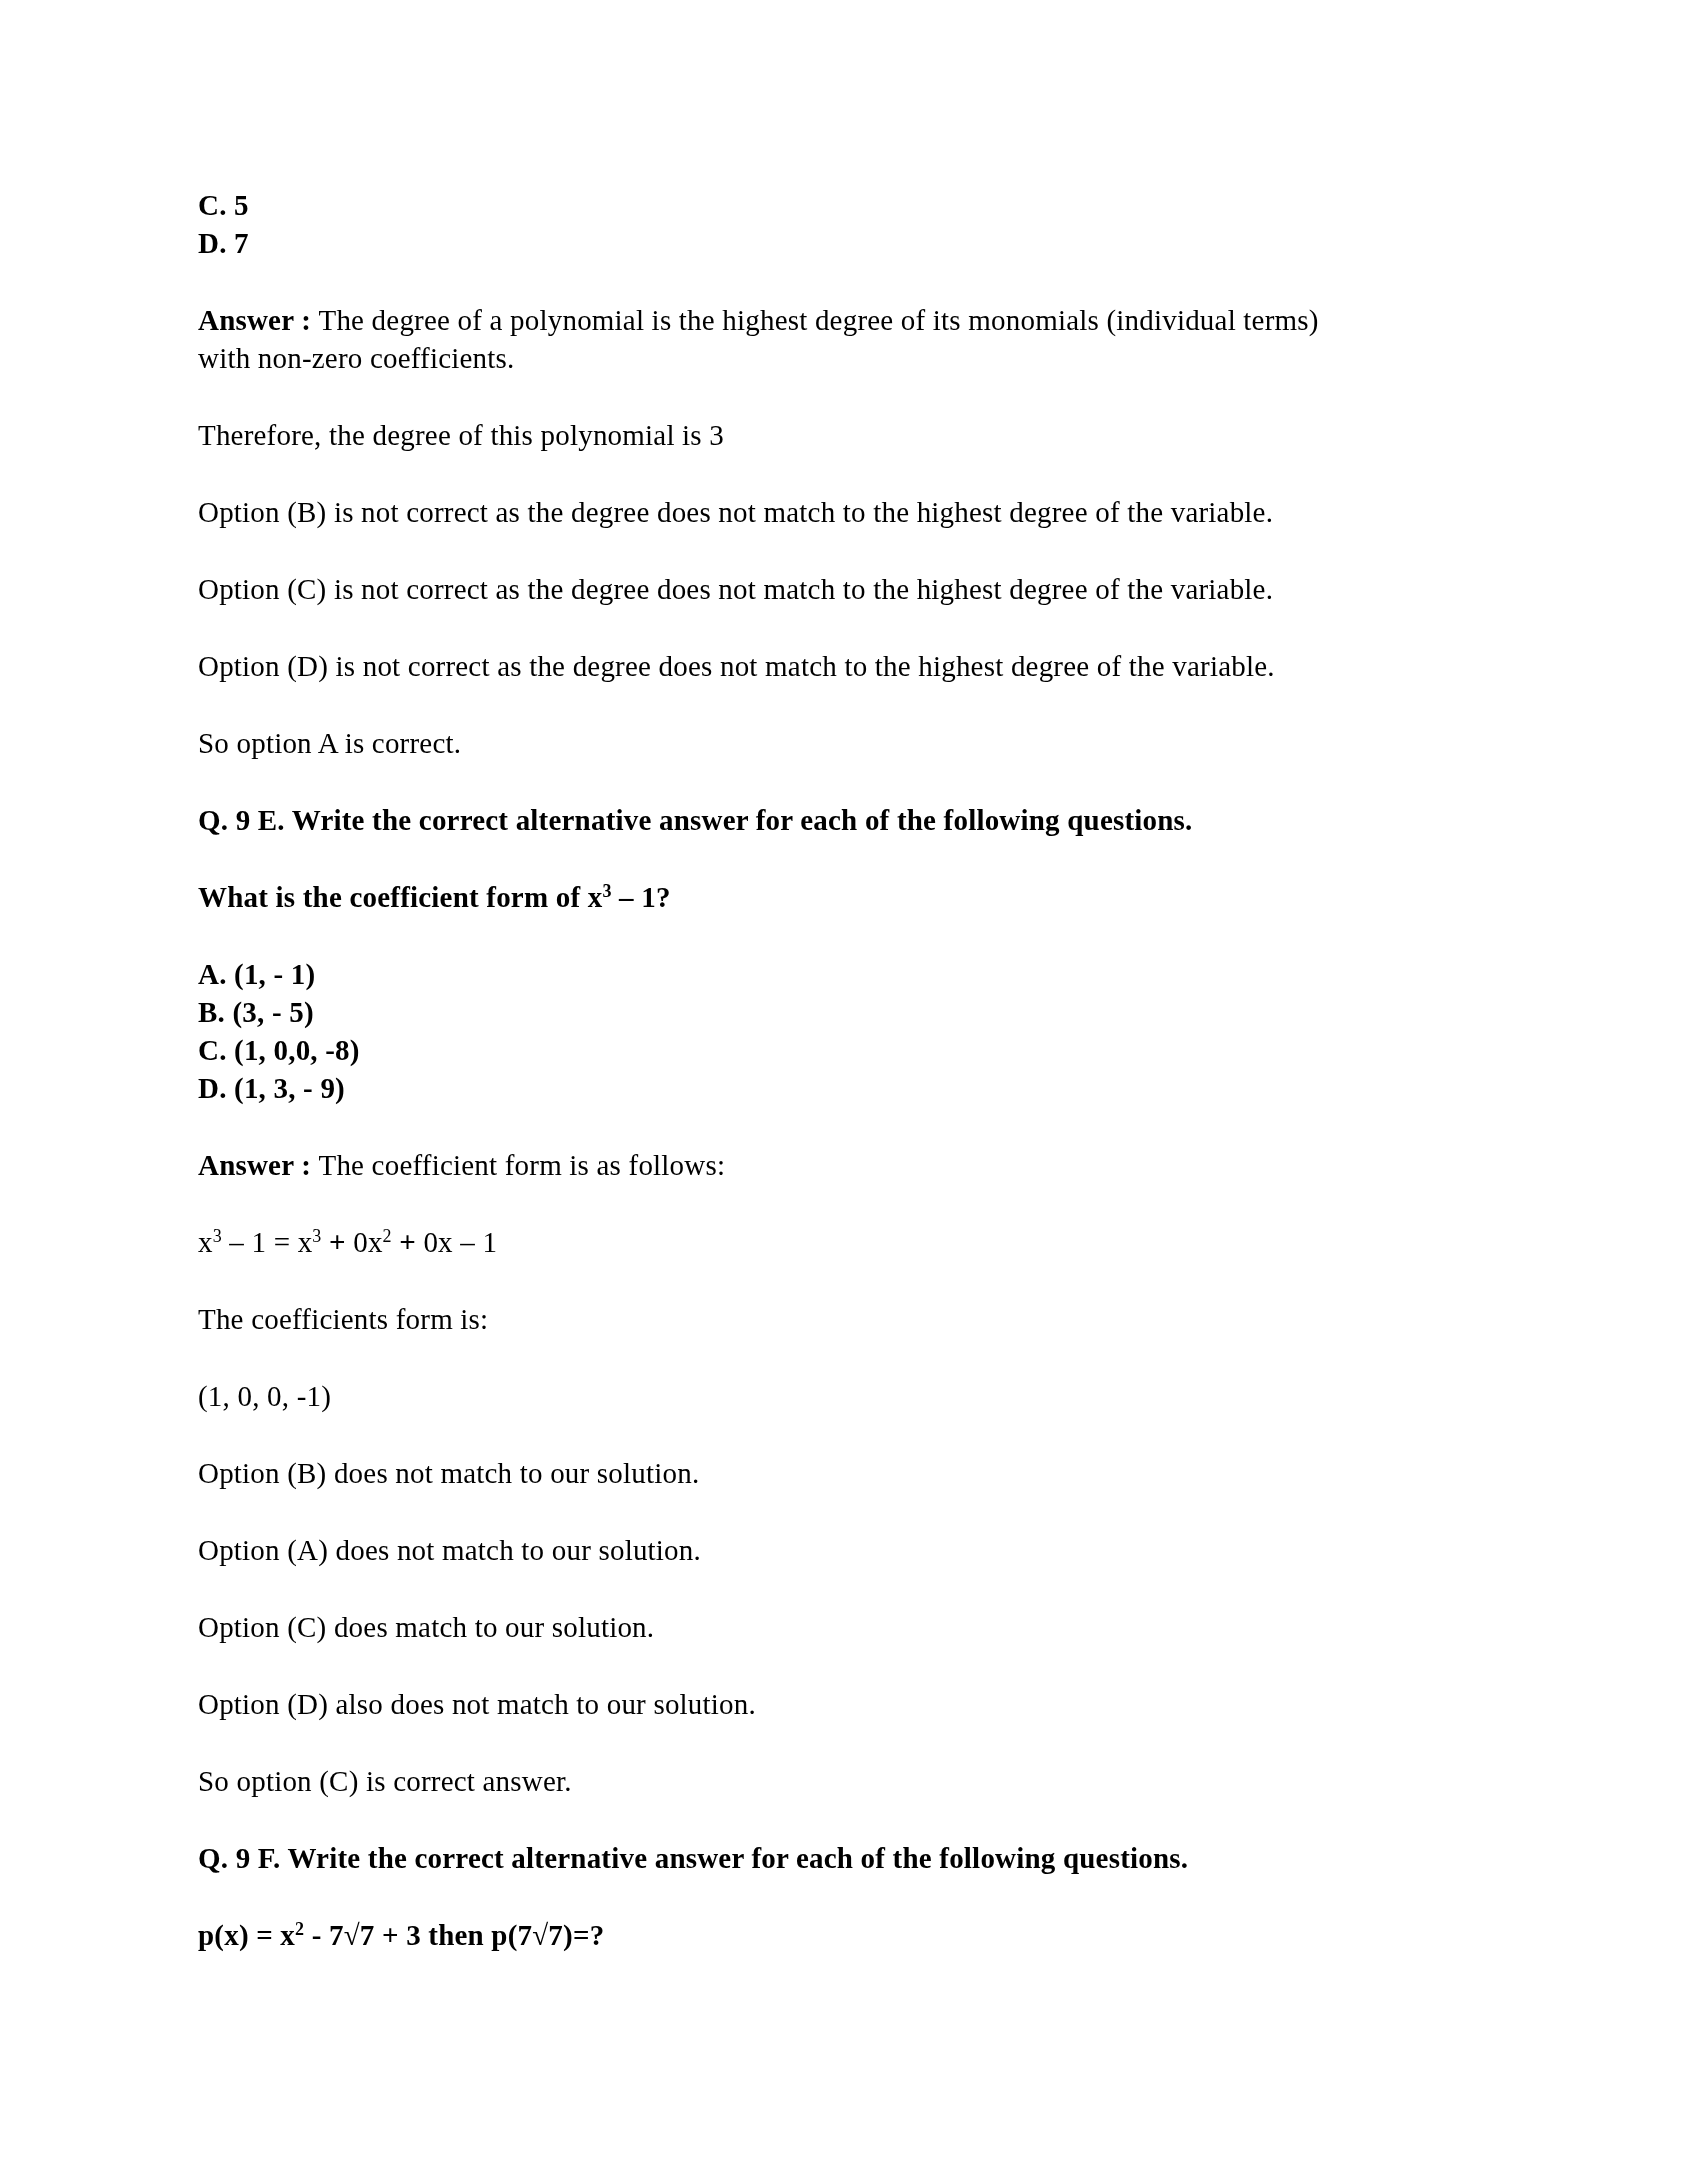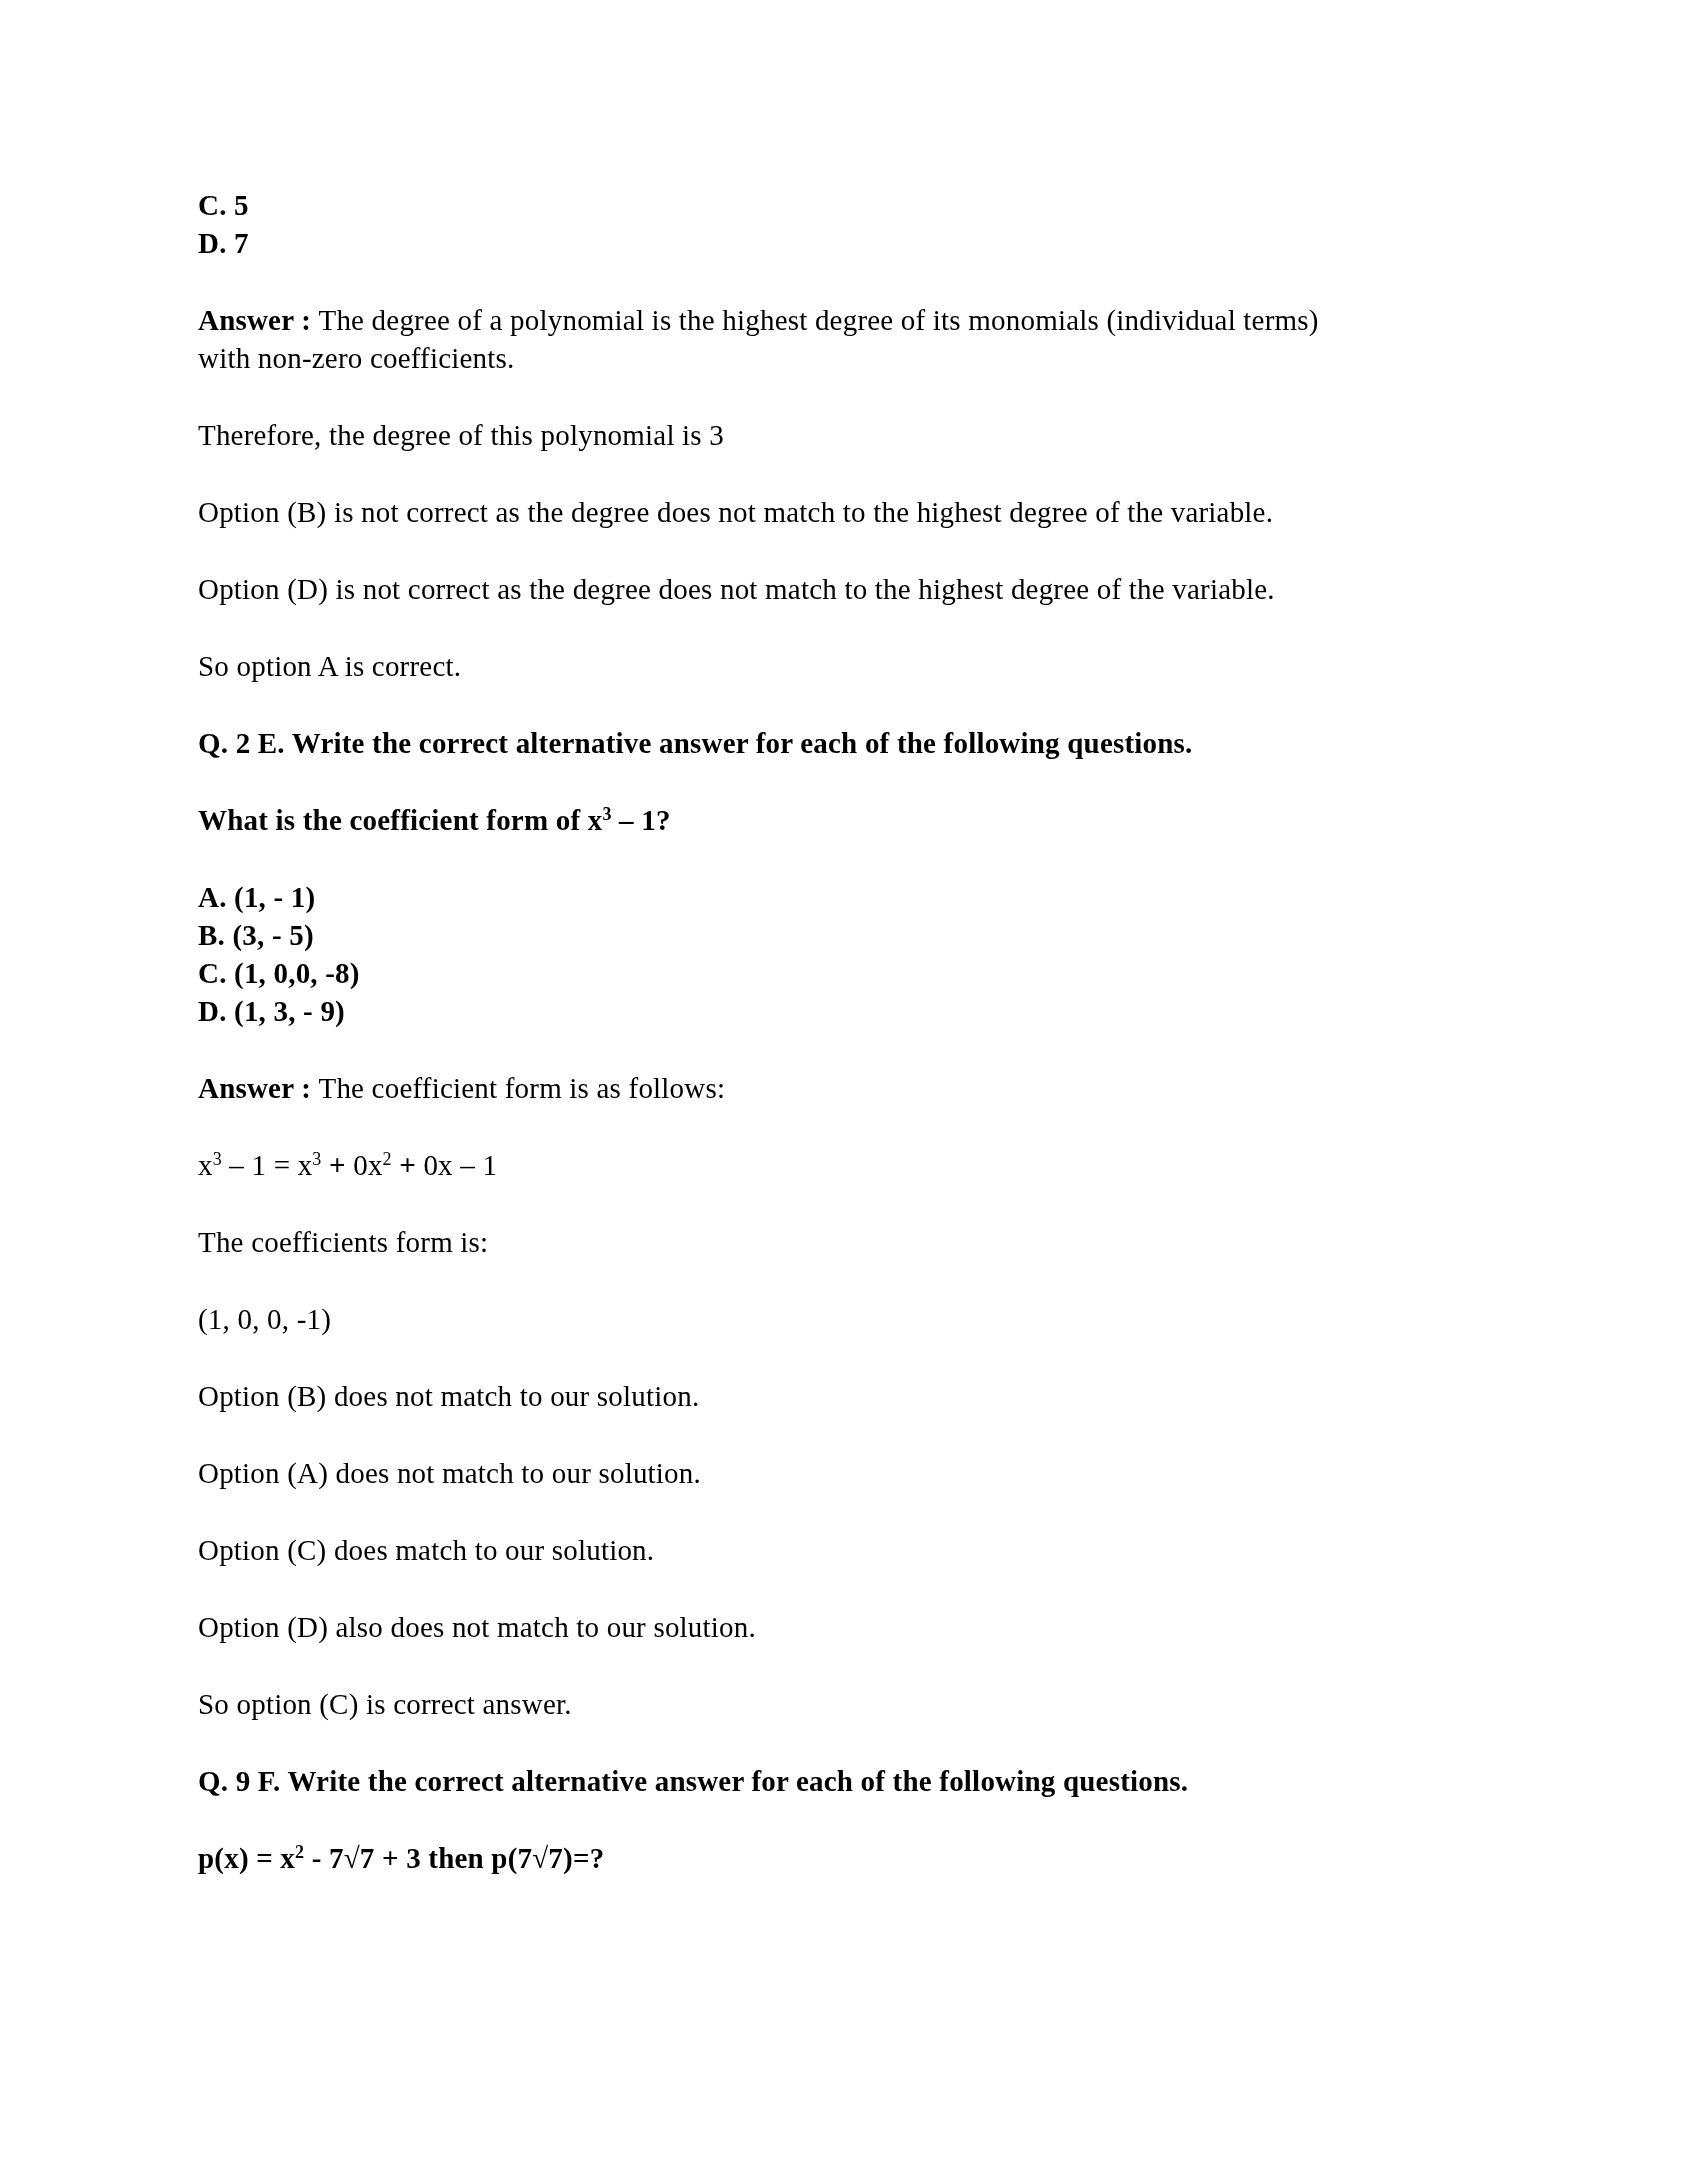--- a/index.html
+++ b/index.html
@@ -38,23 +38,24 @@
 </style>
 </head>
 <body>
 
 <main class="page">
   <div id="doc">
       <div class="para"><span class="b">C. 5</span><br><span class="b">D. 7</span></div>
       <div class="para"><span class="b">Answer : </span><span>The degree of a polynomial is the highest degree of its monomials (individual terms)</span><br><span>with non-zero coefficients.</span></div>
       <div class="para"><span>Therefore, the degree of this polynomial is 3</span></div>
       <div class="para"><span>Option (B) is not correct as the degree does not match to the highest degree of the variable.</span></div>
+      <div class="para"><span>Option (C) is not correct as the degree does not match to the highest degree of the variable.</span></div>
       <div class="para"><span>Option (D) is not correct as the degree does not match to the highest degree of the variable.</span></div>
       <div class="para"><span>So option A is correct.</span></div>
-      <div class="para"><span class="b">Q. 2 E. Write the correct alternative answer for each of the following questions.</span></div>
+      <div class="para"><span class="b">Q. 9 E. Write the correct alternative answer for each of the following questions.</span></div>
       <div class="para"><span class="b">What is the coefficient form of x</span><sup class="b">3</sup><span class="b"> – 1?</span></div>
       <div class="para"><span class="b">A. (1, - 1)</span><br><span class="b">B. (3, - 5)</span><br><span class="b">C. (1, 0,0, -8)</span><br><span class="b">D. (1, 3, - 9)</span></div>
       <div class="para"><span class="b">Answer : </span><span>The coefficient form is as follows:</span></div>
       <div class="para"><span>x</span><sup>3</sup><span> – 1 = x</span><sup>3</sup><span> </span><span class="b">+</span><span> 0x</span><sup>2</sup><span> </span><span class="b">+</span><span> 0x – 1</span></div>
       <div class="para"><span>The coefficients form is:</span></div>
       <div class="para"><span>(1, 0, 0, -1)</span></div>
       <div class="para"><span>Option (B) does not match to our solution.</span></div>
       <div class="para"><span>Option (A) does not match to our solution.</span></div>
       <div class="para"><span>Option (C) does match to our solution.</span></div>
       <div class="para"><span>Option (D) also does not match to our solution.</span></div>

